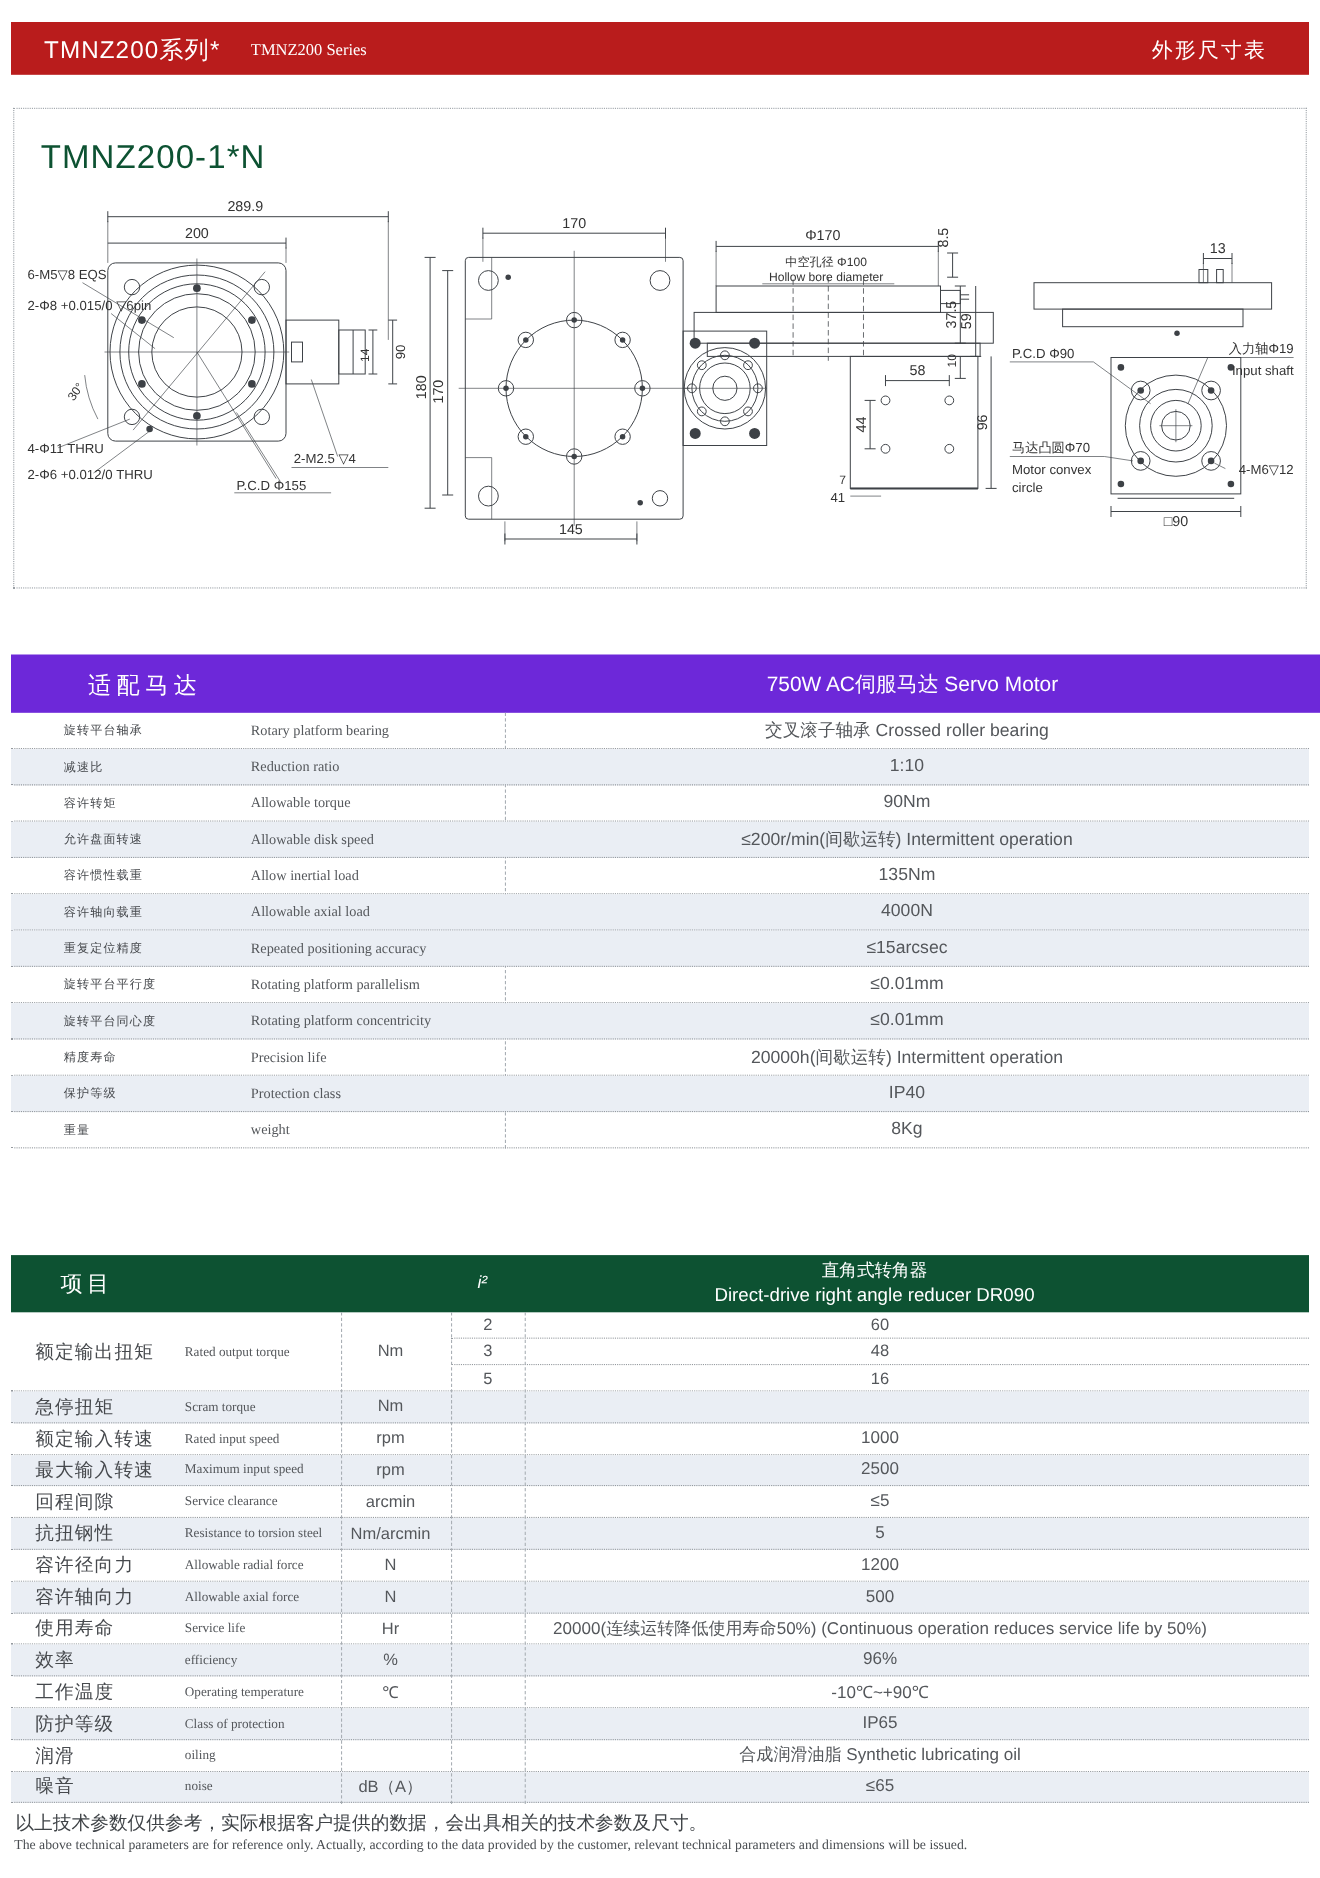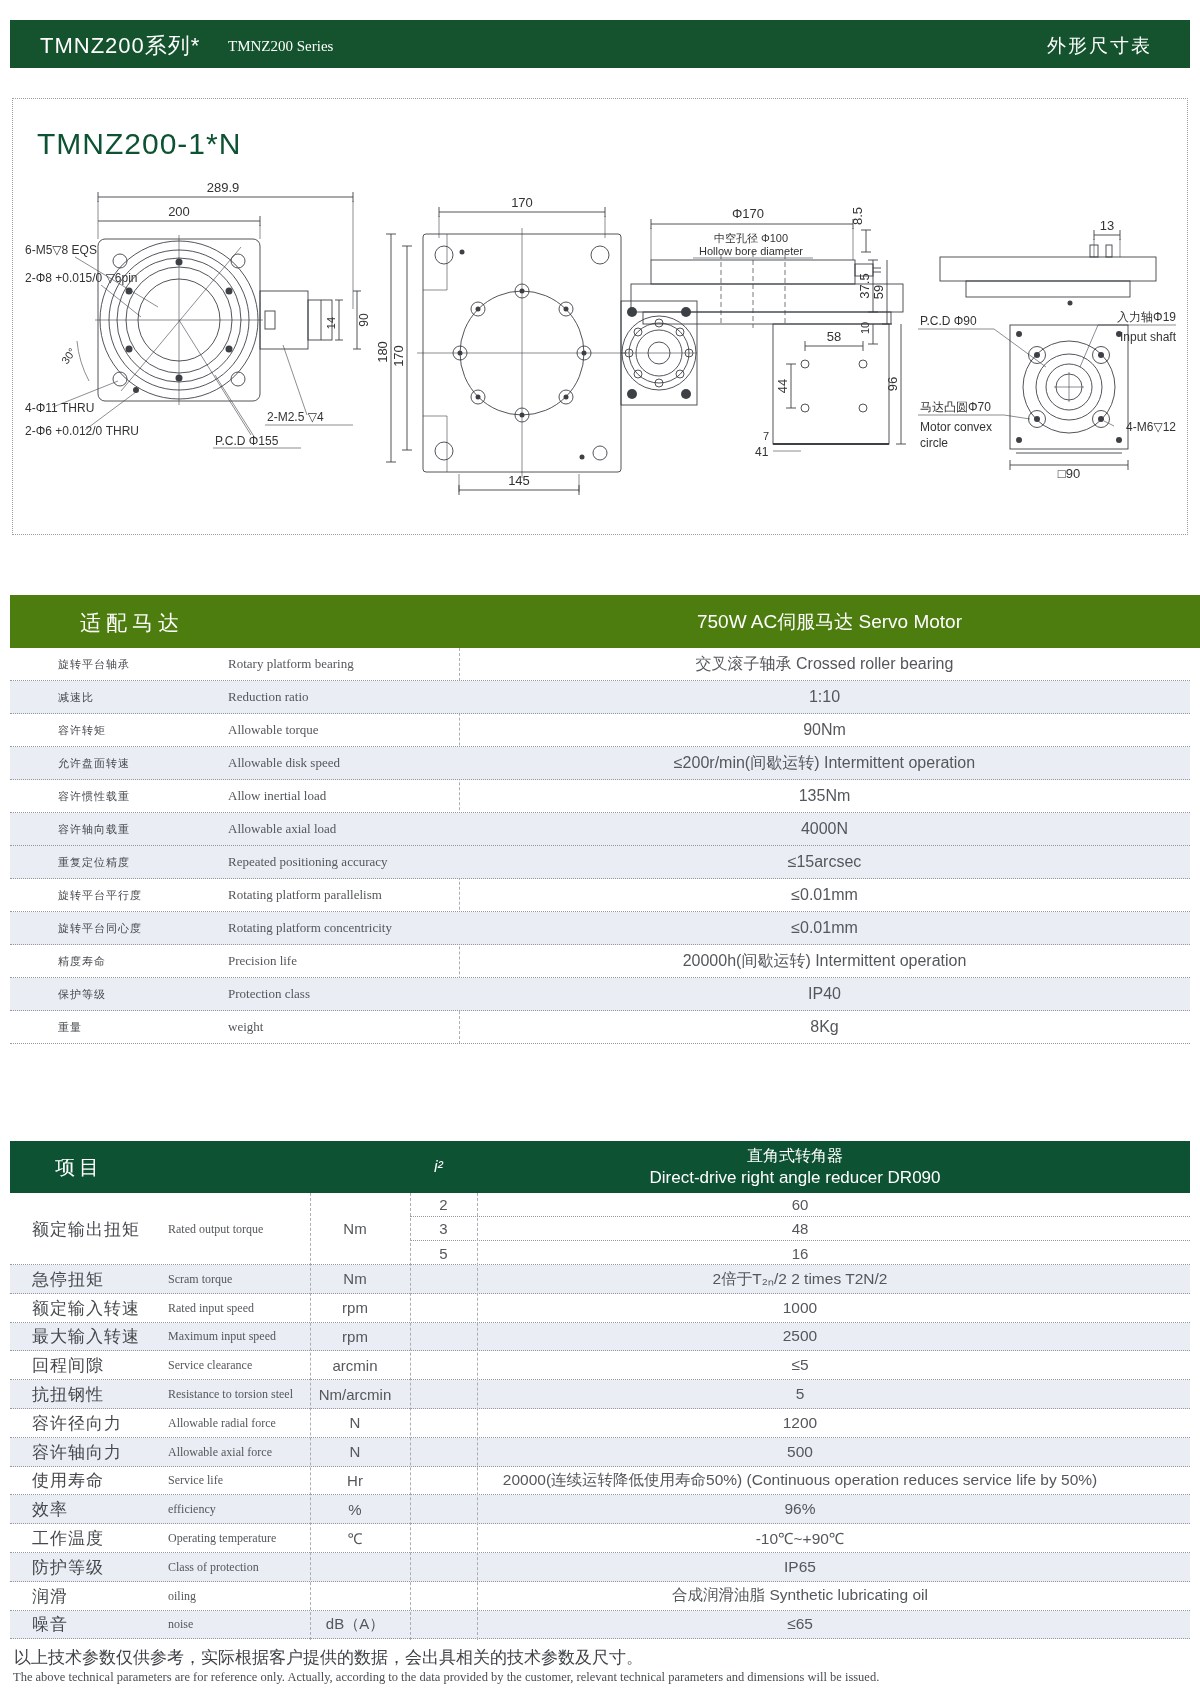--- a/index.html
+++ b/index.html
@@ -1,37 +1,37 @@
 <!DOCTYPE html>
 <html><head>
 <meta charset="utf-8">
 <style>
   html,body{margin:0;padding:0;background:#fff;}
   .page{position:relative;width:1200px;height:1707px;background:#ffffff;
         font-family:"Liberation Sans",sans-serif;overflow:hidden;}
   
-  .topbar{position:absolute;left:10px;right:10px;top:20px;height:48px;background:#14532d;color:#fff;}
+  .topbar{position:absolute;left:10px;right:10px;top:20px;height:48px;background:#b91c1c;color:#fff;}
   .topbar .cn{position:absolute;left:30px;top:11px;font-size:22px;letter-spacing:1px;}
   .topbar .en{position:absolute;left:218px;top:18px;font-size:15px;font-family:"Liberation Serif",serif;}
   .topbar .right{position:absolute;right:38px;top:13px;font-size:19px;letter-spacing:2px;}
   
   .panel{position:absolute;left:12px;right:12px;top:98px;height:435px;border:1px dotted #9aa0a6;}
   .model{position:absolute;left:24px;top:28px;font-size:30px;color:#0d5232;letter-spacing:1px;}
   svg{position:absolute;overflow:visible;}
   svg line,svg rect,svg circle,svg path{stroke:#3d4146;fill:none;stroke-width:0.9;}
   svg .dot{fill:#3d4146;stroke:none;}
   svg text{fill:#333;stroke:none;font-family:"Liberation Sans",sans-serif;font-size:12px;}
   svg .dim{font-size:13px;text-anchor:middle;}
   svg .sm{font-size:11px;}
   svg .mid{text-anchor:middle;}
   svg .end{text-anchor:end;}
   svg .dash{stroke-dasharray:5 3;stroke-width:0.7;}
   svg .thin{stroke-width:0.6;}
   
-  .thead{position:absolute;left:10px;right:0;height:53px;background:#4d7c0f;color:#fff;}
+  .thead{position:absolute;left:10px;right:0;height:53px;background:#6d28d9;color:#fff;}
   .thead .title{position:absolute;left:70px;top:14px;font-size:21px;letter-spacing:5px;}
   .t1-motor{position:absolute;left:449px;right:0;top:0;bottom:0;display:flex;align-items:center;justify-content:center;font-size:19px;}
   .t1-body{position:absolute;left:10px;right:10px;top:648px;}
   .t1-row{position:relative;height:33px;border-bottom:1px dotted #94999e;box-sizing:border-box;}
   .t1-cn{position:absolute;left:48px;top:50%;transform:translateY(-50%);font-size:11px;color:#46494d;letter-spacing:1px;}
   .t1-en{position:absolute;left:218px;top:50%;transform:translateY(-50%);font-size:13px;color:#54575b;font-family:"Liberation Serif",serif;}
   .t1-val{position:absolute;left:449px;right:0;top:0;bottom:0;display:flex;align-items:center;justify-content:center;font-size:16px;color:#54575b;}
   .alt{background:#eaeef4;}
   .vline{position:absolute;top:0;bottom:0;border-left:1px dashed #a9afb5;}
   
@@ -428,21 +428,20 @@
           </div>
         </div>
     </div>
 
     <div>
 
         <div class="t2-row alt">
           <span class="t2-cn">急停扭矩</span>
           <span class="t2-en">Scram torque</span>
           <span class="t2-unit">Nm</span>
-          <span class="t2-val">2倍于T₂ₙ/2   2 times T2N/2</span>
         </div>
 
         <div class="t2-row">
           <span class="t2-cn">额定输入转速</span>
           <span class="t2-en">Rated input speed</span>
           <span class="t2-unit">rpm</span>
           <span class="t2-val">1000</span>
         </div>
 
         <div class="t2-row alt">

